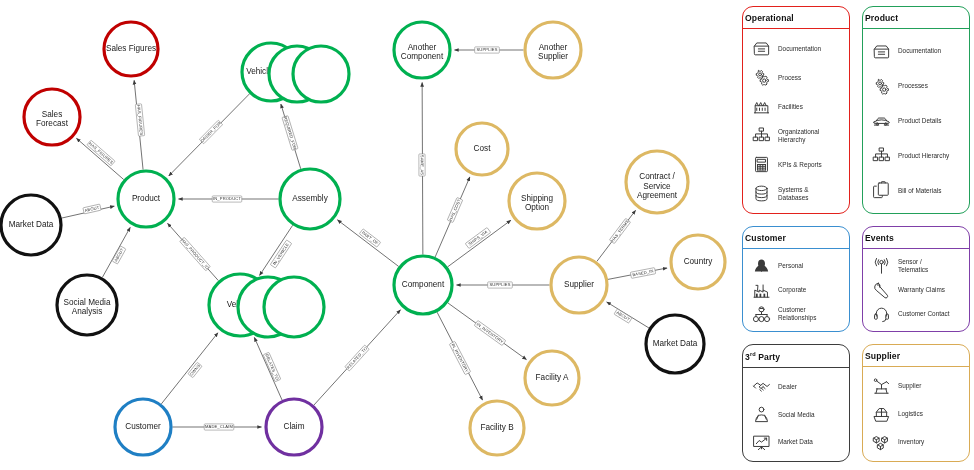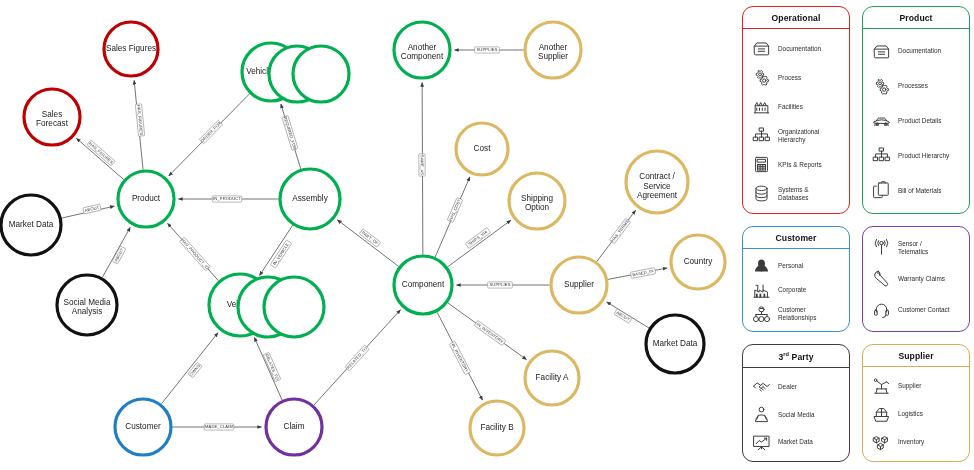--- a/index.html
+++ b/index.html
@@ -50,21 +50,20 @@
   .legend-box {
     position: absolute;
     background: #fff;
     border: 1.6px solid #999;
     border-radius: 11px;
     display: flex;
     flex-direction: column;
     overflow: hidden;
   }
   .legend-title {
-    text-align: center;
     font-size: 8.6px;
     font-weight: bold;
     color: #111;
     padding: 6px 2px 5px 2px;
     border-bottom: 1.1px solid #999;
     letter-spacing: 0.1px;
   }
   .legend-title sup { font-size: 5.6px; }
   .legend-items {
     flex: 1;
@@ -564,20 +563,21 @@
                 <circle stroke="#3b3b3b" fill="none" stroke-width="1.25" stroke-linejoin="round" stroke-linecap="round" cx="5" cy="17.8" r="3.2"></circle>
                 <circle stroke="#3b3b3b" fill="none" stroke-width="1.25" stroke-linejoin="round" stroke-linecap="round" cx="12" cy="17.8" r="3.2"></circle>
                 <circle stroke="#3b3b3b" fill="none" stroke-width="1.25" stroke-linejoin="round" stroke-linecap="round" cx="19" cy="17.8" r="3.2"></circle>
               </svg>
             </span>
             <span class="legend-text">Customer<br>Relationships</span>
           </div>
         </div>
       </div>
       <div class="legend-box" style="left: 120px; top: 226px; width: 108px; height: 106px; border-color: rgb(127, 63, 168);">
+        <div class="legend-title" style="border-bottom-color: rgb(127, 63, 168);">Events</div>
         <div class="legend-items">
           <div class="legend-item">
             <span class="legend-ico">
               <svg viewBox="0 0 24 24" width="19" height="19">
                 <circle stroke="#3b3b3b" fill="none" stroke-width="1.25" stroke-linejoin="round" stroke-linecap="round" cx="12" cy="6.5" r="2.2"></circle>
                 <path stroke="#3b3b3b" fill="none" stroke-width="1.25" stroke-linejoin="round" stroke-linecap="round" d="M8.3 3.4 A5.2 5.2 0 0 0 8.3 9.6"></path>
                 <path stroke="#3b3b3b" fill="none" stroke-width="1.25" stroke-linejoin="round" stroke-linecap="round" d="M15.7 3.4 A5.2 5.2 0 0 1 15.7 9.6"></path>
                 <path stroke="#3b3b3b" fill="none" stroke-width="1.25" stroke-linejoin="round" stroke-linecap="round" d="M5.6 1.8 A8 8 0 0 0 5.6 11.2"></path>
                 <path stroke="#3b3b3b" fill="none" stroke-width="1.25" stroke-linejoin="round" stroke-linecap="round" d="M18.4 1.8 A8 8 0 0 1 18.4 11.2"></path>
                 <path stroke="#3b3b3b" fill="none" stroke-width="1.25" stroke-linejoin="round" stroke-linecap="round" d="M12 8.7 L12 20.5"></path>

